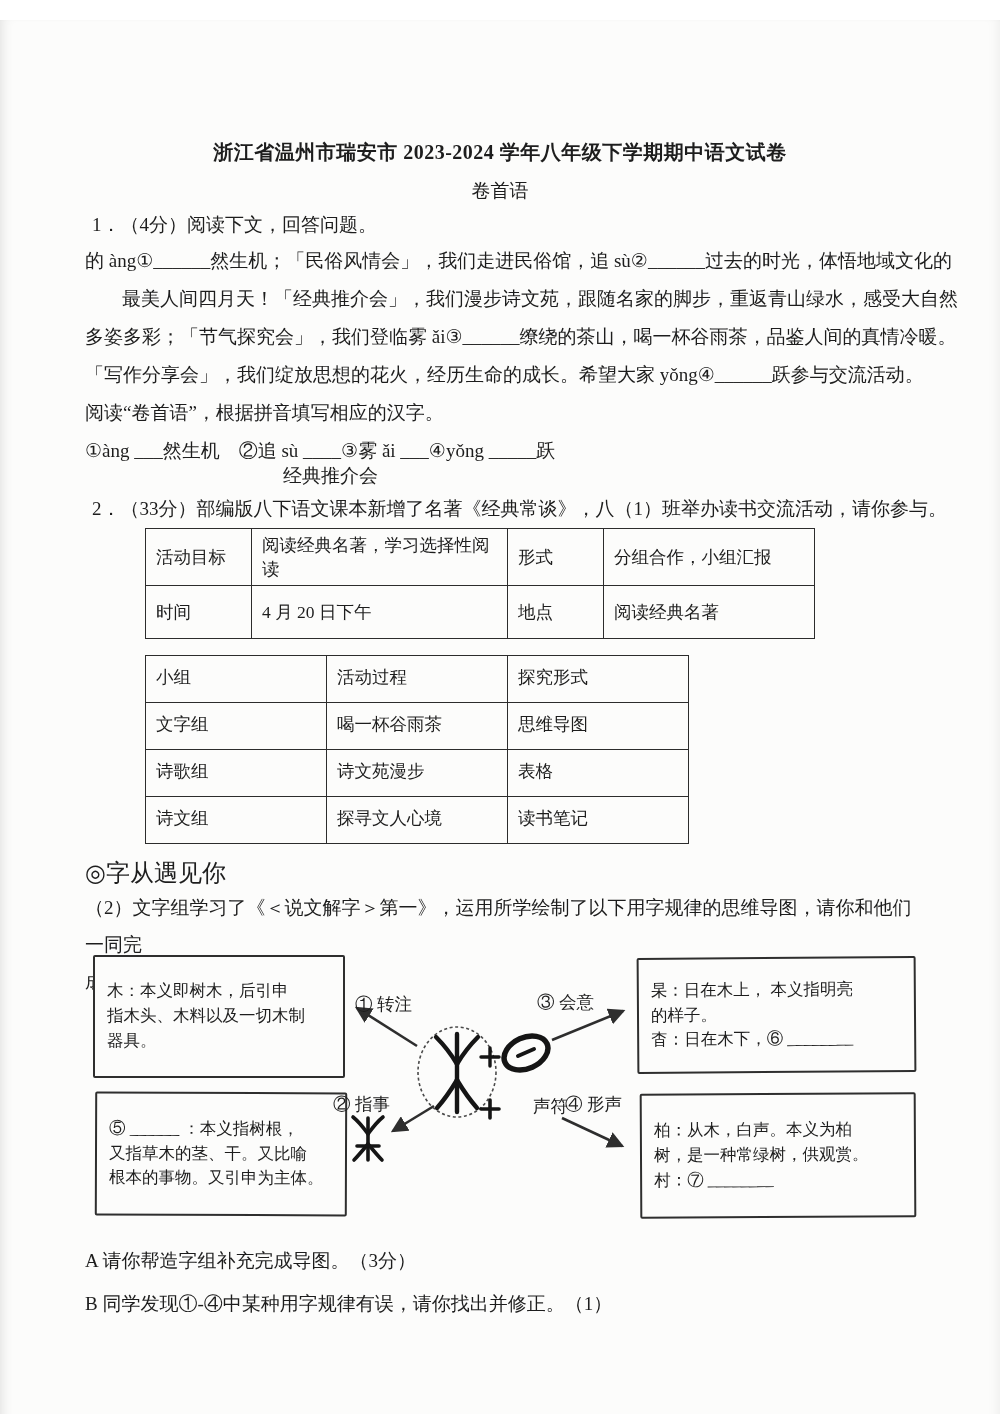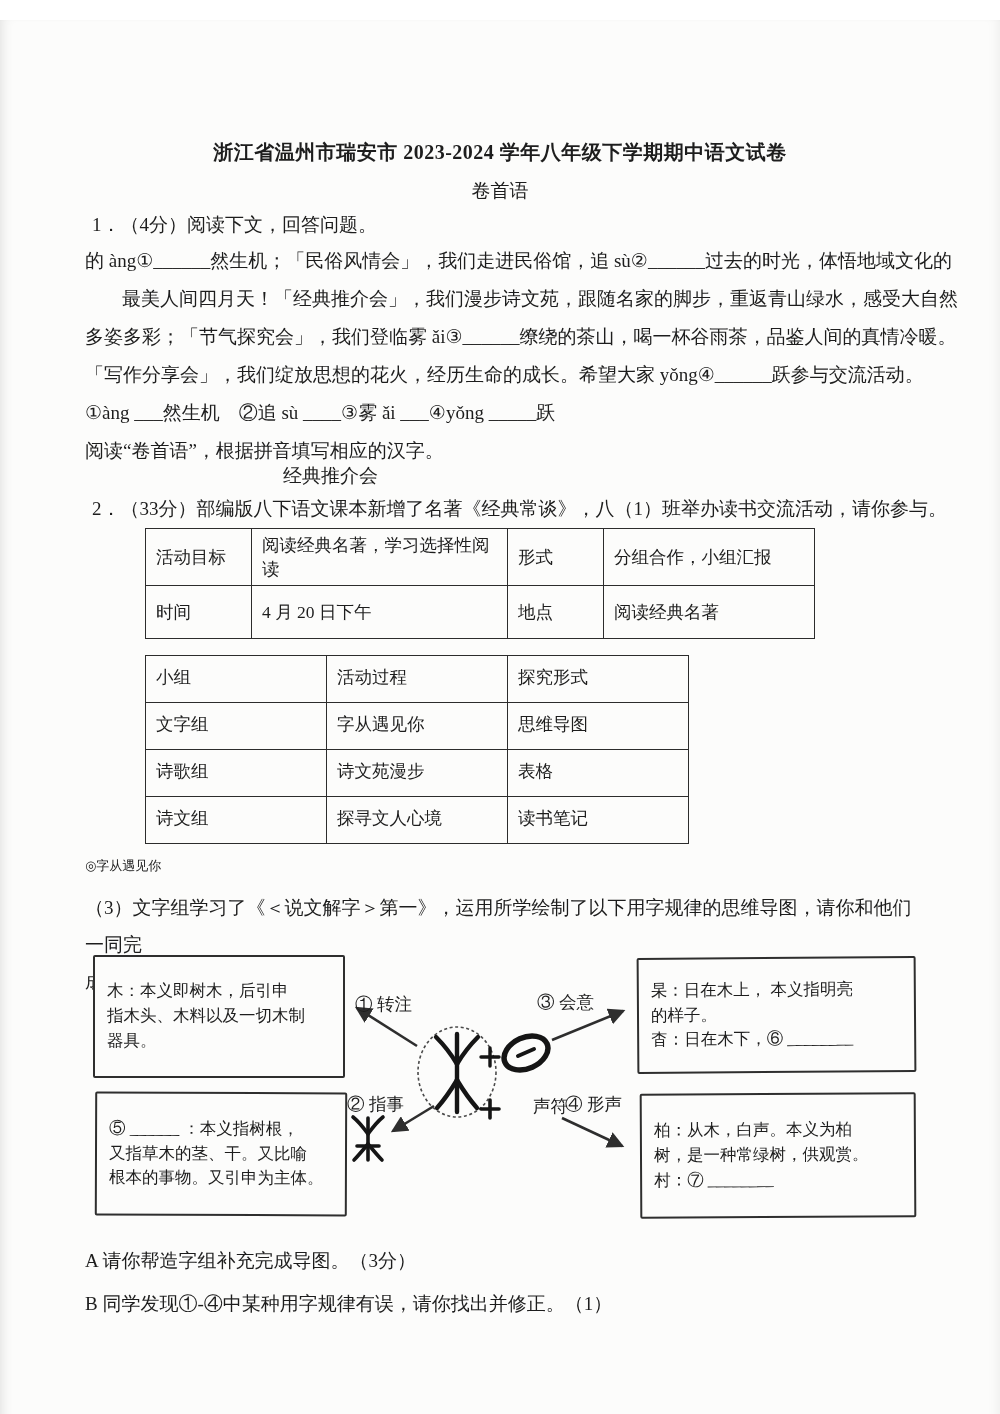--- a/index.html
+++ b/index.html
@@ -20,57 +20,57 @@
   .sec-heading{position:absolute;top:443px;left:283px;font-size:19px;}
   .q2-header{position:absolute;top:476px;left:92px;font-size:19px;}
   table{border-collapse:collapse;}
   td{border:1.6px solid #2c2c2c;font-size:17.5px;padding:4px 10px;vertical-align:middle;
      background:#fcfcfb;}
   .info-table{position:absolute;top:508px;left:145px;}
   .info-table td{height:44px;}
   .col-a{width:85px;} .col-b{width:235px;} .col-c{width:75px;} .col-d{width:190px;font-family:Liberation Serif, serif;}
   .group-table{position:absolute;top:635px;left:145px;}
   .group-table td{width:160px;height:33px;vertical-align:top;padding-top:9px;}
-  .subsec{position:absolute;top:837px;left:85px;font-size:13px;}
+  .subsec{position:absolute;top:837px;left:85px;font-size:24px;}
   .q2-1{position:absolute;top:869px;left:85px;width:845px;font-size:19px;line-height:37px;}
   .diagram{position:absolute;top:930px;left:85px;width:840px;height:275px;}
   .d-svg{position:absolute;left:0;top:0;}
   .dbox{position:absolute;border:2px solid #2e2e2e;border-radius:2px;background:#fcfcfb;
     font-size:16.5px;line-height:1.5;display:flex;align-items:center;
     padding:6px 12px;box-sizing:border-box;white-space:pre-line;}
   .dbox-tl{left:8px;top:5px;width:252px;height:123px;}
   .dbox-tr{left:552px;top:7px;width:279px;height:116px;transform:rotate(-.4deg);}
   .dbox-bl{left:10px;top:142px;width:252px;height:124px;transform:rotate(.2deg);}
   .dbox-br{left:555px;top:143px;width:276px;height:125px;transform:rotate(-.3deg);}
   .dlabel{position:absolute;font-size:17.5px;white-space:nowrap;}
   .lab-zhuanzhu{left:270px;top:42px;}
   .lab-huiyi{left:452px;top:40px;}
-  .lab-zhishi{left:262px;top:142px;}
+  .lab-zhishi{left:248px;top:142px;}
   .lab-xingsheng{left:480px;top:142px;}
   .lab-shengfu{left:448px;top:144px;}
   .footer-a{position:absolute;top:1228px;left:85px;font-size:19px;}
   .footer-b{position:absolute;top:1271px;left:85px;font-size:19px;text-align:right;}
 </style>
 </head>
 <body>
 
 <div class="page">
 
   <div class="doc-title">浙江省温州市瑞安市 2023-2024 学年八年级下学期期中语文试卷</div>
   <div class="doc-subtitle">卷首语</div>
 
   <div class="q1-header">1．（4分）阅读下文，回答问题。</div>
 
   <div class="q1-body">
     <div class="line">的 àng①______然生机；「民俗风情会」，我们走进民俗馆，追 sù②______过去的时光，体悟地域文化的</div>
     <div class="line indent">最美人间四月天！「经典推介会」，我们漫步诗文苑，跟随名家的脚步，重返青山绿水，感受大自然</div>
     <div class="line">多姿多彩；「节气探究会」，我们登临雾 ǎi③______缭绕的茶山，喝一杯谷雨茶，品鉴人间的真情冷暖。</div>
     <div class="line">「写作分享会」，我们绽放思想的花火，经历生命的成长。希望大家 yǒng④______跃参与交流活动。</div>
+    <div class="line">阅读“卷首语”，根据拼音填写相应的汉字。</div>
     <div class="line">①àng ___然生机　②追 sù ____③雾 ǎi ___④yǒng _____跃</div>
-    <div class="line">阅读“卷首语”，根据拼音填写相应的汉字。</div>
   </div>
 
   <div class="sec-heading">经典推介会</div>
   <div class="q2-header">2．（33分）部编版八下语文课本新增了名著《经典常谈》，八（1）班举办读书交流活动，请你参与。</div>
 
   <table class="info-table">
     <tbody>
       <tr>
         <td class="col-a">活动目标</td>
         <td class="col-b">阅读经典名著，学习选择性阅读</td>
@@ -88,40 +88,40 @@
 
   <table class="group-table">
     <tbody>
       <tr>
         <td>小组</td>
         <td>活动过程</td>
         <td>探究形式</td>
       </tr>
       <tr>
         <td>文字组</td>
-        <td>字从遇见你</td>
+        <td>喝一杯谷雨茶</td>
         <td>思维导图</td>
       </tr>
       <tr>
         <td>诗歌组</td>
         <td>诗文苑漫步</td>
         <td>表格</td>
       </tr>
       <tr>
         <td>诗文组</td>
         <td>探寻文人心境</td>
         <td>读书笔记</td>
       </tr>
     </tbody>
   </table>
 
   <div class="subsec">◎字从遇见你</div>
 
   <div class="q2-1">
-    <div class="line">（3）文字组学习了《＜说文解字＞第一》，运用所学绘制了以下用字规律的思维导图，请你和他们一同完</div>
+    <div class="line">（2）文字组学习了《＜说文解字＞第一》，运用所学绘制了以下用字规律的思维导图，请你和他们一同完</div>
     <div class="line">成。</div>
   </div>
 
   <div class="diagram">
 
     <svg class="d-svg" width="840" height="275" viewBox="0 0 840 275">
       <defs>
         <marker id="ah" viewBox="0 0 10 10" refX="8.5" refY="5" markerWidth="6.5" markerHeight="6.5" orient="auto-start-reverse">
           <path d="M0,0 L10,5 L0,10 z" fill="#2e2e2e"></path>
         </marker>

